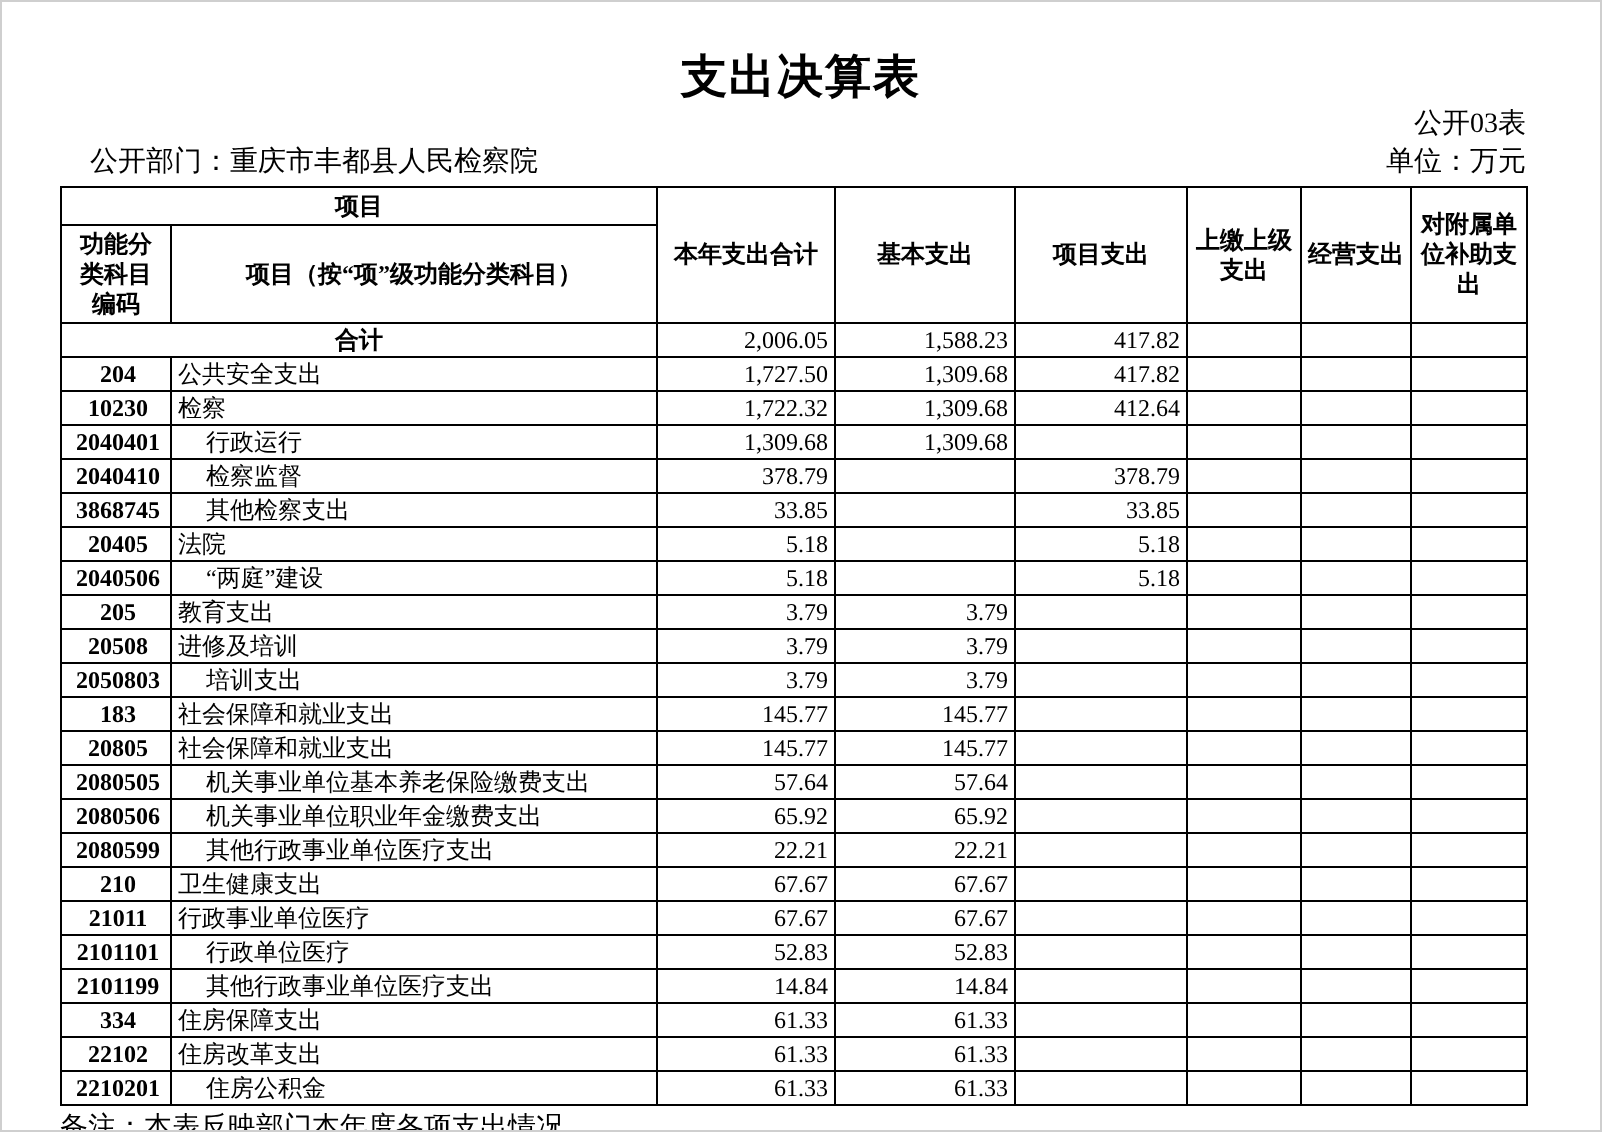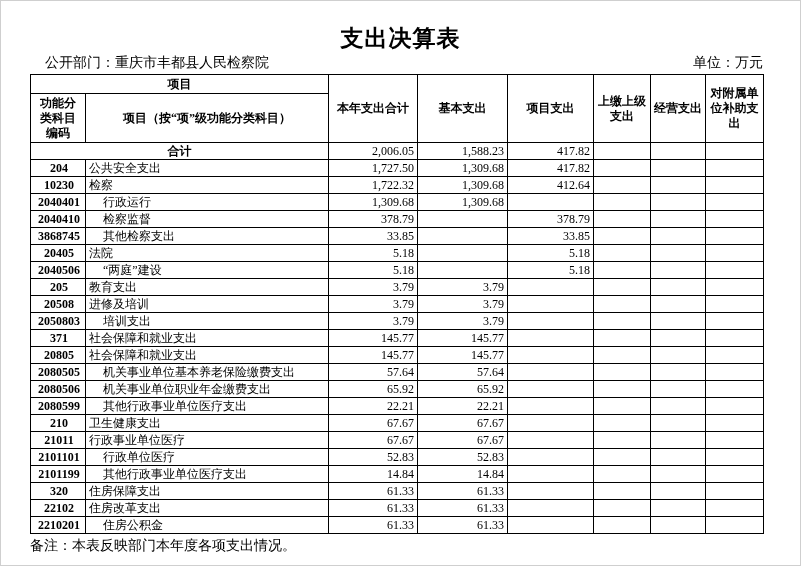--- a/index.html
+++ b/index.html
@@ -77,20 +77,21 @@
     line-height:18px;
     margin-top:3px;
   }
 </style>
 </head>
 <body>
 
 <div class="page-title">支出决算表</div>
 
 <div class="content">
+  <div class="table-code-line">公开03表</div>
   <div class="meta-line">
     <span>公开部门：重庆市丰都县人民检察院</span>
     <span>单位：万元</span>
   </div>
 
   <table class="report">
     <colgroup>
       <col style="width:55px">
       <col style="width:243px">
       <col style="width:89px">
@@ -219,21 +220,21 @@
           <td class="code">2050803</td>
           <td class="name ind">培训支出</td>
           <td class="num">3.79</td>
           <td class="num">3.79</td>
           <td class="num"></td>
           <td class="num"></td>
           <td class="num"></td>
           <td class="num"></td>
         </tr>
         <tr>
-          <td class="code">371</td>
+          <td class="code">183</td>
           <td class="name">社会保障和就业支出</td>
           <td class="num">145.77</td>
           <td class="num">145.77</td>
           <td class="num"></td>
           <td class="num"></td>
           <td class="num"></td>
           <td class="num"></td>
         </tr>
         <tr>
           <td class="code">20805</td>
@@ -309,21 +310,21 @@
           <td class="code">2101199</td>
           <td class="name ind">其他行政事业单位医疗支出</td>
           <td class="num">14.84</td>
           <td class="num">14.84</td>
           <td class="num"></td>
           <td class="num"></td>
           <td class="num"></td>
           <td class="num"></td>
         </tr>
         <tr>
-          <td class="code">320</td>
+          <td class="code">334</td>
           <td class="name">住房保障支出</td>
           <td class="num">61.33</td>
           <td class="num">61.33</td>
           <td class="num"></td>
           <td class="num"></td>
           <td class="num"></td>
           <td class="num"></td>
         </tr>
         <tr>
           <td class="code">22102</td>

